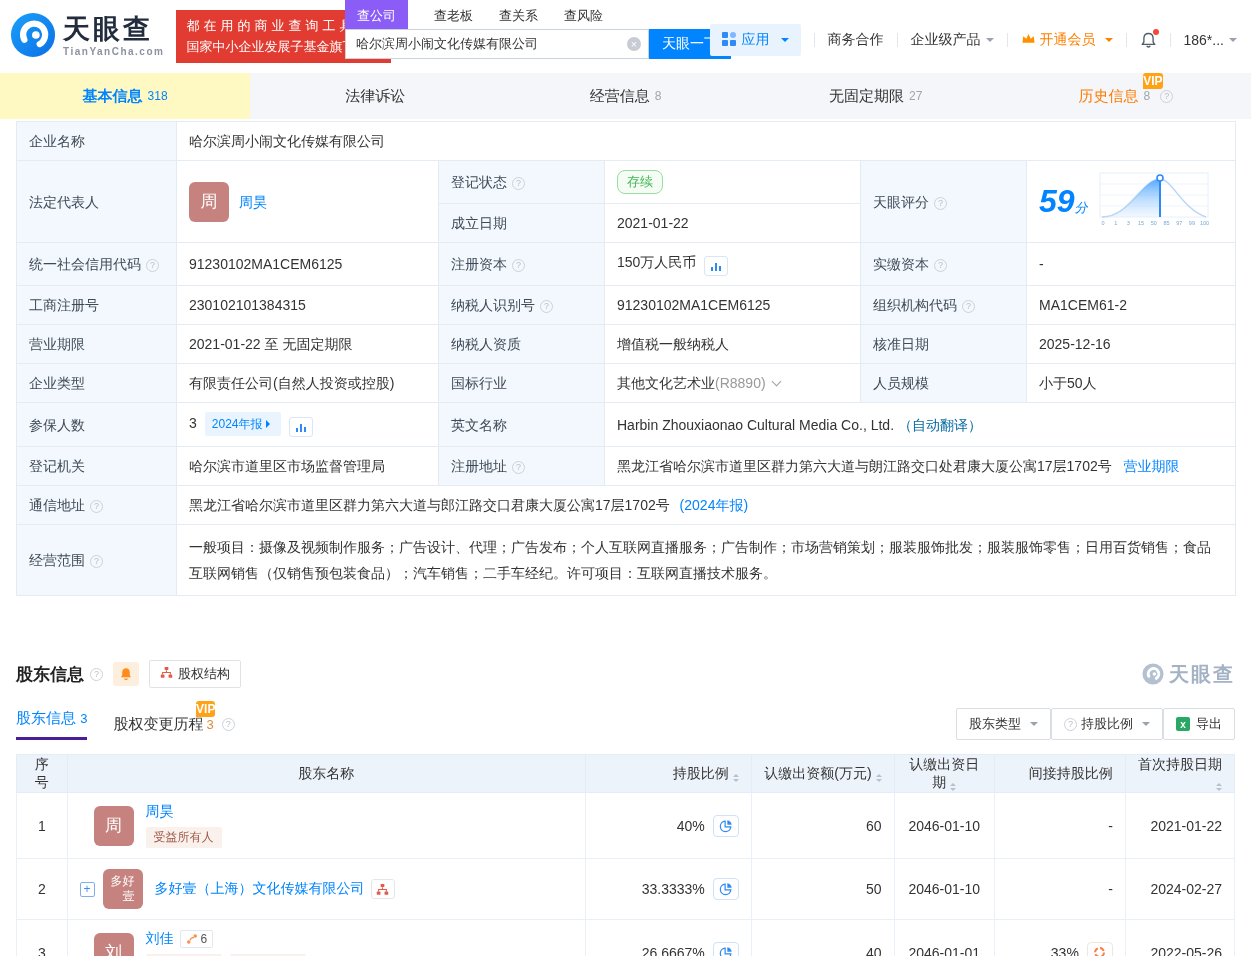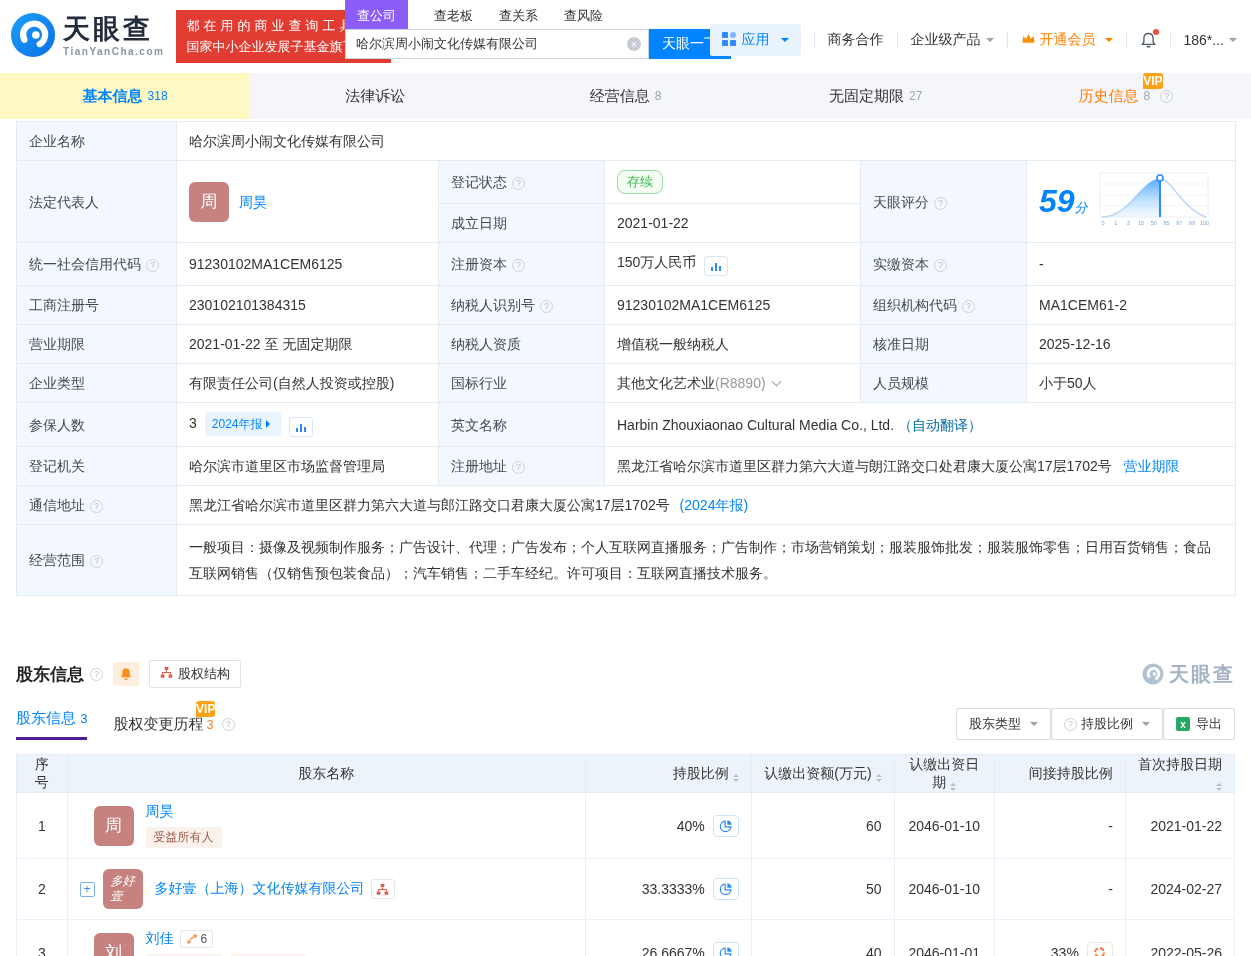--- a/index.html
+++ b/index.html
@@ -112,21 +112,21 @@
   .col-right { text-align:right; }
   .col-center { text-align:center; }
   .sort { display:inline-flex; flex-direction:column; gap:2px; margin-left:4px; vertical-align:1px; cursor:pointer; }
   .sort .up { width:0; height:0; border:3.5px solid transparent; border-bottom-color:#b7c1cd; border-top-width:0; }
   .sort .down { width:0; height:0; border:3.5px solid transparent; border-top-color:#b7c1cd; border-bottom-width:0; }
   .name-cell { display:flex; align-items:center; gap:12px; padding-left:14px; }
   .name-col { display:flex; flex-direction:column; justify-content:center; }
   .name-line { display:flex; align-items:center; gap:6px; }
   .badge-row { display:flex; gap:8px; margin-top:6px; }
   .p-badge { font-size:12px; color:#9e5a48; background:#faf1ec; padding:2px 8px; border-radius:2px; }
-  .avatar.small-text { font-size:12px; line-height:1.25; white-space:pre-line; text-align:left;font-style:italic; }
+  .avatar.small-text { font-size:12px; line-height:1.25; white-space:pre-line; text-align:right; }
   .expand-box { width:15px; height:15px; border:1px solid #7fb0ee; border-radius:2px; color:#3d8af5; flex:none;
                 cursor:pointer; position:relative; margin-right:-4px; }
   .expand-box::before { content:"+"; position:absolute; top:-1px; left:3px; font-size:12px; }
   .rel-chip { border:1px solid #e4e8ee; border-radius:2px; padding:1px 5px; display:inline-flex; align-items:center;
               gap:3px; font-size:12px; color:#555; cursor:pointer; }
   .ratio-cell { display:flex; align-items:center; justify-content:flex-end; gap:8px;margin-left:44px; }
   .pie-box { display:inline-flex; align-items:center; justify-content:center; width:26px; height:22px;
              border:1px solid #cfe2f8; border-radius:4px; background:#fff; cursor:pointer; }
   .orange-box { display:inline-flex; align-items:center; justify-content:center; width:26px; height:22px;
                 border:1px solid #efe6dc; border-radius:4px; background:#fff; cursor:pointer; }

